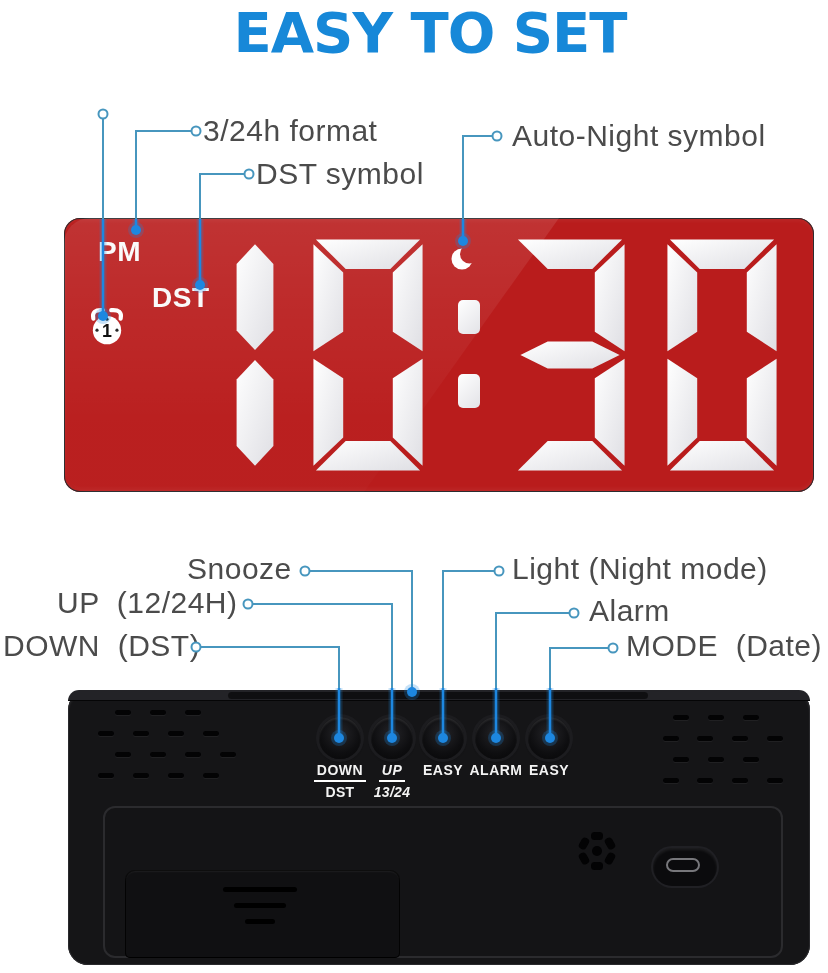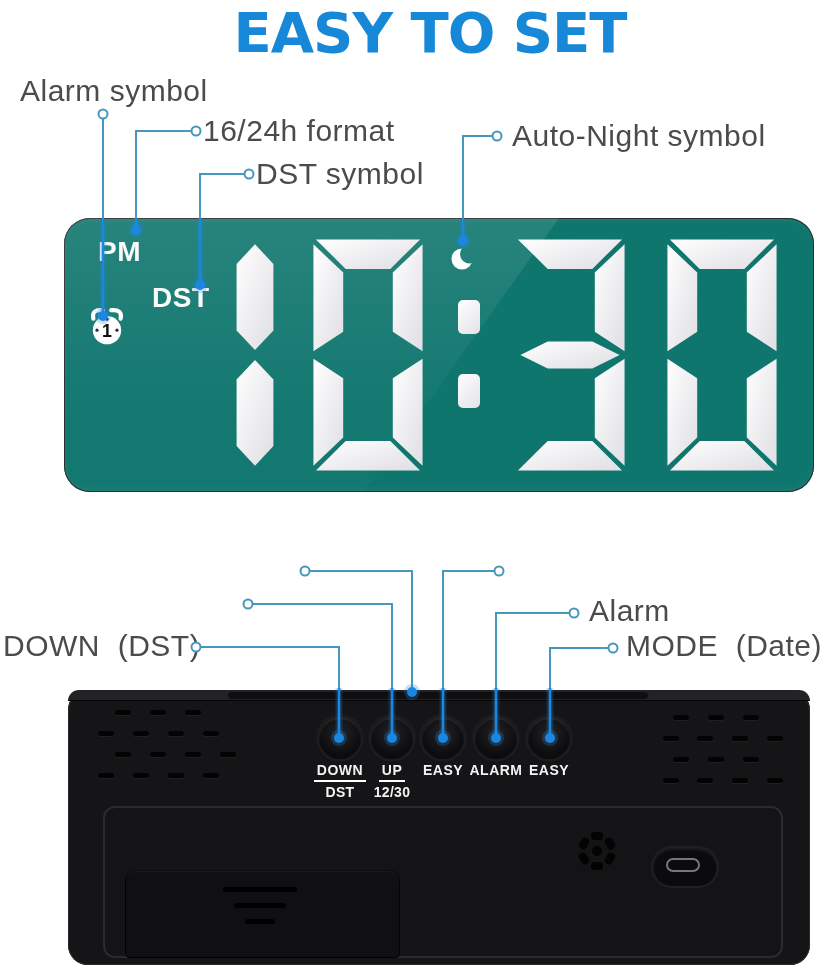--- a/index.html
+++ b/index.html
@@ -23,21 +23,21 @@
   #lbl-down{left:3px;top:629px;}
   #lbl-light{left:512px;top:552px;}
   #lbl-alarm2{left:589px;top:594px;}
   #lbl-mode{left:626px;top:629px;}
 
   
   #leads{position:absolute;left:0;top:0;z-index:40;pointer-events:none;}
 
   
   .clock-front{position:absolute;left:64px;top:218px;width:750px;height:274px;
-    background:#0f766e;border-radius:26px;z-index:10;
+    background:#b91c1c;border-radius:16px;z-index:10;
     box-shadow:inset 0 0 0 1px #2c2c2f, inset 0 -3px 5px rgba(255,255,255,.06),
                inset 0 3px 4px rgba(255,255,255,.05);}
   .clock-front .sheen{position:absolute;inset:0;border-radius:26px;
     clip-path:polygon(0 0,66% 0,40% 100%,0 100%);
     background:linear-gradient(to bottom,rgba(255,255,255,.10),rgba(255,255,255,.015) 75%);}
   .pm{position:absolute;left:34px;top:18px;font-size:28px;font-weight:bold;color:#fafafa;letter-spacing:.5px;}
   .dst{position:absolute;left:88px;top:64px;font-size:28px;font-weight:bold;color:#fafafa;letter-spacing:.5px;}
   .alarm-ic{position:absolute;left:22px;top:88px;}
   .moon-ic{position:absolute;left:386px;top:28px;}
   .seg-char{position:absolute;top:14px;height:246px;}
@@ -91,25 +91,27 @@
     <defs>
       <linearGradient id="segG" x1="0" y1="0" x2="1" y2="1">
         <stop offset="0" stop-color="#ffffff"></stop>
         <stop offset="1" stop-color="#dfdfe4"></stop>
       </linearGradient>
     </defs>
   </svg>
 
   <div class="title">EASY TO SET</div>
 
-  <span class="note" id="lbl-alarm-symbol">Alarm symbol</span>
-  <span class="note" id="lbl-format">16/24h format</span>
+  <span class="note" id="lbl-format">3/24h format</span>
   <span class="note" id="lbl-dst">DST symbol</span>
   <span class="note" id="lbl-autonight">Auto-Night symbol</span>
+  <span class="note" id="lbl-snooze">Snooze</span>
+  <span class="note" id="lbl-up">UP  (12/24H)</span>
   <span class="note" id="lbl-down">DOWN  (DST)</span>
+  <span class="note" id="lbl-light">Light (Night mode)</span>
   <span class="note" id="lbl-alarm2">Alarm</span>
   <span class="note" id="lbl-mode">MODE  (Date)</span>
 
   <svg id="leads" width="828" height="973">
       <polyline points="103,118 103,219" fill="none" stroke="#4796be" stroke-width="2"></polyline>
       <polyline points="103,219 103,313" fill="none" stroke="#1d87e0" stroke-width="7" opacity="0.22"></polyline>
       <polyline points="103,219 103,313" fill="none" stroke="#1d87e0" stroke-width="2.6"></polyline>
       <circle cx="103" cy="316" r="8" fill="#1d87e0" opacity="0.25"></circle>
       <circle cx="103" cy="316" r="5" fill="#1d87e0"></circle>
       <circle cx="103" cy="114" r="4.5" fill="#fff" stroke="#4796be" stroke-width="2"></circle>
@@ -302,22 +304,22 @@
 
   <div class="pbtn" style="left:319px;"></div>
   <div class="pbtn" style="left:371px;"></div>
   <div class="pbtn" style="left:422px;"></div>
   <div class="pbtn" style="left:475px;"></div>
   <div class="pbtn" style="left:528px;"></div>
 
   <div class="btn-cap has-sub" style="left:295px;">
     <span class="l">DOWN</span><div class="s">DST</div>
   </div>
-  <div class="btn-cap has-sub" style="left:347px;">
-    <span class="l">UP</span><div class="s">12/30</div>
+  <div class="btn-cap has-sub" style="left:347px;font-style:italic;">
+    <span class="l">UP</span><div class="s">13/24</div>
   </div>
   <div class="btn-cap" style="left:398px;">
     <span class="l">EASY</span>
   </div>
   <div class="btn-cap" style="left:451px;">
     <span class="l">ALARM</span>
   </div>
   <div class="btn-cap" style="left:504px;">
     <span class="l">EASY</span>
   </div>

